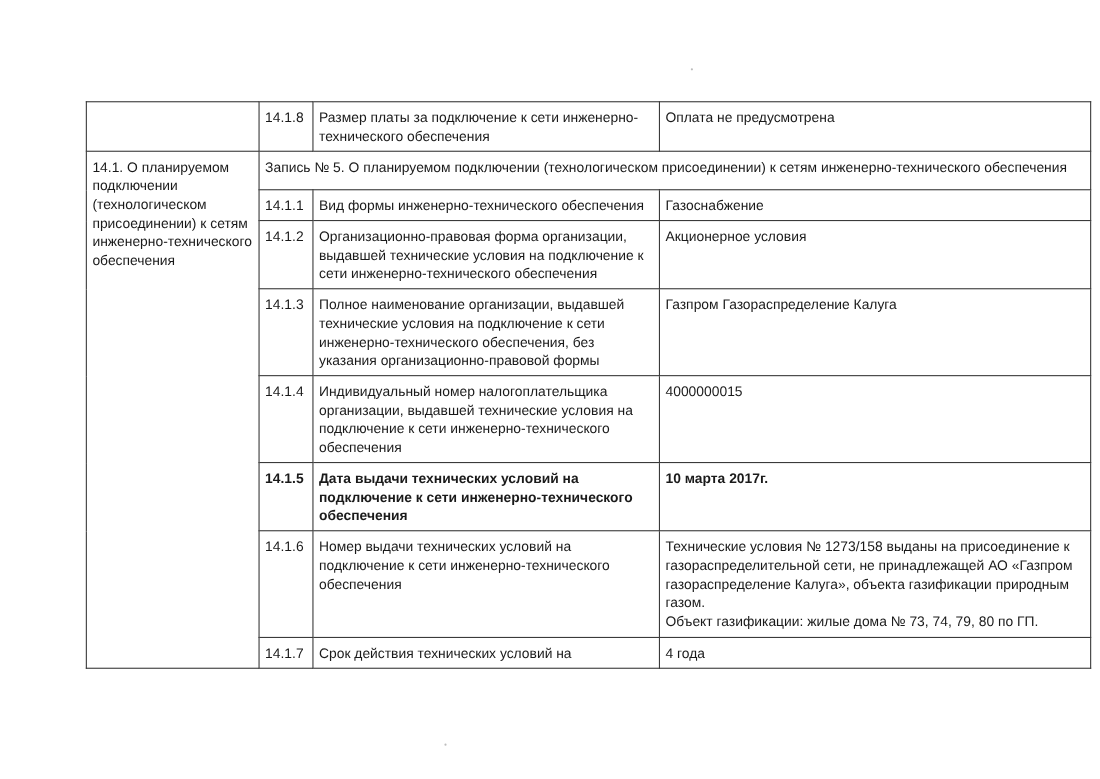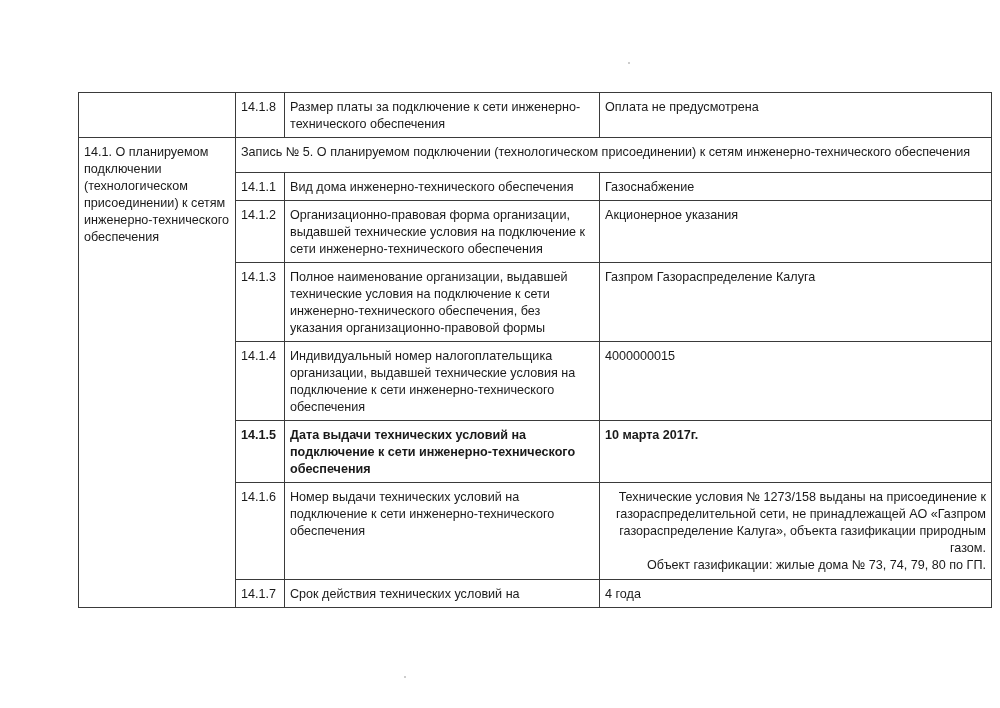--- a/index.html
+++ b/index.html
@@ -15,21 +15,21 @@
     }
     table.doc td {
       border: 1.3px solid #3a3a3a; vertical-align: top; padding: 6px 5px 4px 5px;
       word-wrap: break-word;
     }
     col.c1 { width: 157px; }
     col.c2 { width: 49px; }
     col.c3 { width: 315px; }
     col.c4 { width: 392px; }
     .num { padding-left: 5px; padding-right: 2px; }
-    .lh { white-space: pre-line; text-align: right; }
+    .lh { white-space: pre-line; }
     .r8 { height: 37px; }
     .r-zap { height: 35px; }
     .r1 { height: 21px; }
     .r2 { height: 52px; margin-left: 31px; }
     .r3 { height: 75px; }
     .r4 { height: 74px; }
     .r5 { height: 49px; font-weight: bold; }
     .r6 { height: 97px; }
     .r7 { height: 16px; }
     .dot { position: absolute; width: 2px; height: 2px; background: #bdbdbd; border-radius: 1px; }
@@ -51,27 +51,27 @@
         <td class="num">14.1.8</td>
         <td>Размер платы за подключение к сети инженерно-технического обеспечения</td>
         <td>Оплата не предусмотрена</td>
       </tr>
       <tr class="r-zap">
         <td rowspan="8">14.1. О планируемом подключении (технологическом присоединении) к сетям инженерно-технического обеспечения</td>
         <td colspan="3">Запись № 5. О планируемом подключении (технологическом присоединении) к сетям инженерно-технического обеспечения</td>
       </tr>
       <tr class="r1">
         <td class="num">14.1.1</td>
-        <td>Вид дома инженерно-технического обеспечения</td>
+        <td>Вид формы инженерно-технического обеспечения</td>
         <td>Газоснабжение</td>
       </tr>
       <tr class="r2">
         <td class="num">14.1.2</td>
         <td>Организационно-правовая форма организации, выдавшей технические условия на подключение к сети инженерно-технического обеспечения</td>
-        <td>Акционерное указания</td>
+        <td>Акционерное условия</td>
       </tr>
       <tr class="r3">
         <td class="num">14.1.3</td>
         <td>Полное наименование организации, выдавшей технические условия на подключение к сети инженерно-технического обеспечения, без указания организационно-правовой формы</td>
         <td>Газпром Газораспределение Калуга</td>
       </tr>
       <tr class="r4">
         <td class="num">14.1.4</td>
         <td>Индивидуальный номер налогоплательщика организации, выдавшей технические условия на подключение к сети инженерно-технического обеспечения</td>
         <td>4000000015</td>

